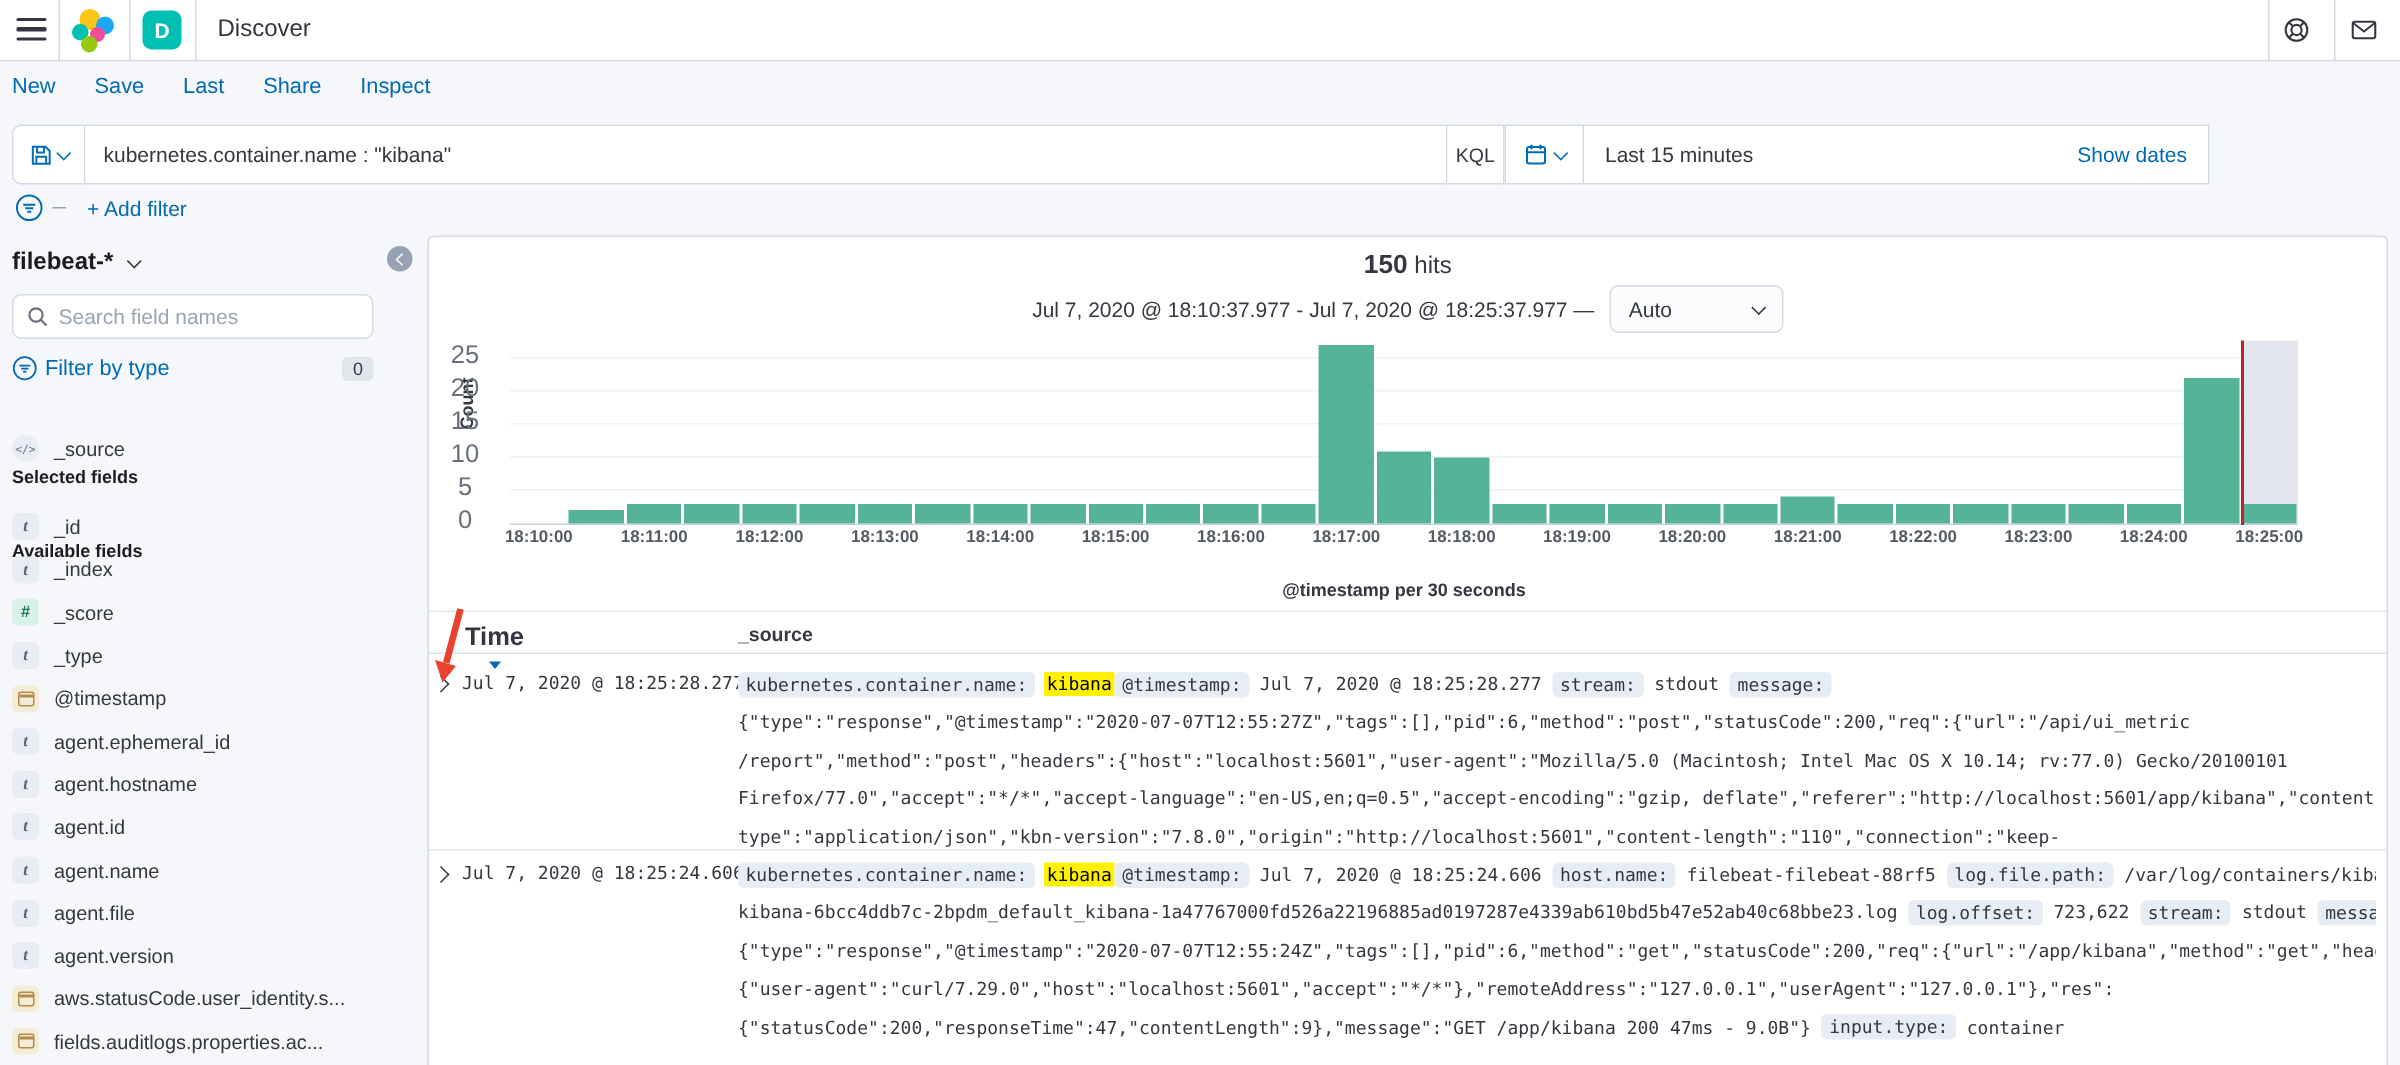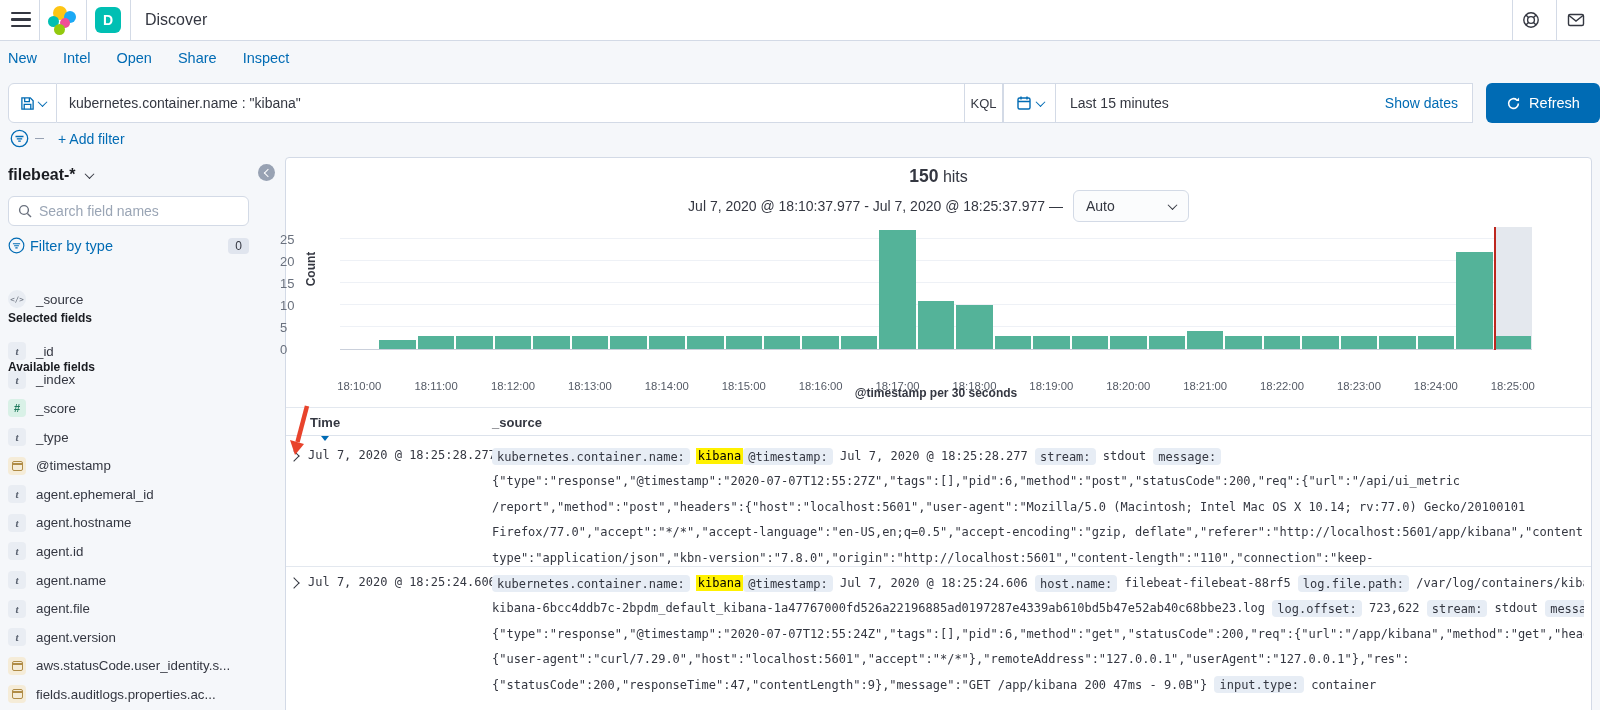--- a/index.html
+++ b/index.html
@@ -67,34 +67,34 @@
   .card { position:absolute; left:285px; top:157px; width:1307px; height:560px; background:#fff; border:1px solid #d3dae6; border-radius:4px; }
   .hitsline { position:absolute; left:285px; top:166px; width:1307px; text-align:center; font-size:16px; }
   .hitsline b { font-size:17.5px; }
   .rangeline { position:absolute; left:285px; top:190px; width:1307px; text-align:center; font-size:14px; color:#343741; display:flex; align-items:center; justify-content:center; gap:10px; }
   .intervalsel { width:116px; height:32px; border:1px solid #d3dae6; border-radius:6px; background:#fbfcfd; display:flex; align-items:center; padding:0 12px; font-size:14px; cursor:pointer; }
   .intervalsel .caret { margin-left:auto; }
 
   
   .ylab { position:absolute; left:281px; top:262px; width:60px; font-size:12px; font-weight:bold; color:#343741; transform:rotate(-90deg); transform-origin:center; text-align:center; }
   #yaxis { position:absolute; left:296px; top:227px; width:36px; height:123px; }
-  .ytick { position:absolute; right:16px; width:36px; text-align:left; font-size:13px; color:#69707d; padding-right:8px; }
+  .ytick { position:absolute; right:0; width:36px; text-align:center; font-size:17px; color:#69707d; padding-right:8px; }
   #plot { position:absolute; left:340px; top:227px; width:1192px; height:123px; border-bottom:1px solid #cad0db; display:flex; align-items:flex-end; }
   .gridline { position:absolute; left:0; right:0; height:1px; background:#eef1f6; }
   .slot { position:relative; flex:1; height:100%; display:flex; align-items:flex-end; justify-content:center; }
   .slot.shaded { background:#e4e8ee; }
   .bar { width:calc(100% - 2px); background:#54b399; }
   .timemarker { position:absolute; top:0; width:2px; height:123px; background:#bd271e; z-index:5; }
-  #xlabels { position:absolute; left:340px; top:380px; width:1192px; height:14px; }
+  #xlabels { position:absolute; left:340px; top:352px; width:1192px; height:14px;font-weight:bold; }
   .xtick { position:absolute; transform:translateX(-50%); font-size:11.3px; color:#555b66; white-space:nowrap; }
   .xlab { position:absolute; left:340px; top:386px; width:1192px; text-align:center; font-size:12px; font-weight:bold; color:#343741; }
 
   
   .thead { position:absolute; left:286px; top:407px; width:1305px; height:29px; border-top:1px solid #e3e8ef; border-bottom:1px solid #dde3ec; }
-  .th-time { position:absolute; left:24px; top:7px; font-size:13px; font-weight:bold; display:flex; align-items:center; gap:6px; cursor:pointer;flex-direction:column; }
+  .th-time { position:absolute; left:24px; top:7px; font-size:17px; font-weight:bold; display:flex; align-items:center; gap:6px; cursor:pointer;flex-direction:column; }
   .sortarrow { width:0; height:0; border-left:4.5px solid transparent; border-right:4.5px solid transparent; border-top:5.5px solid #006bb4; }
   .th-source { position:absolute; left:206px; top:7px; font-size:13px; font-weight:bold; }
   .doc-row { position:absolute; left:286px; width:1305px; }
   .expand { position:absolute; left:4px; top:8px; width:8px; height:8px; border-right:1.6px solid #343741; border-bottom:1.6px solid #343741; transform:rotate(-45deg); cursor:pointer; }
   .doc-time { position:absolute; left:22px; top:4px; font-family:"DejaVu Sans Mono",monospace; font-size:12px; color:#343741; white-space:nowrap; }
   .doc-src { position:absolute; left:206px; top:0; width:1092px; font-family:"DejaVu Sans Mono",monospace; font-size:12px; color:#343741; }
   .srcline { height:25.4px; line-height:25.4px; white-space:nowrap; overflow:hidden; }
   .fbadge { background:#e7edf5; border-radius:4px; padding:1.5px 5px; }
   mark.hl { background:#fff100; padding:1px 2px; }
   .rowdiv { position:absolute; left:286px; width:1305px; height:1px; background:#e3e8ef; }
@@ -144,22 +144,22 @@
     <div class="topicon" style="left:1566px">
       <svg width="20" height="20" viewBox="0 0 20 20" fill="none" stroke="#343741" stroke-width="1.4">
         <rect x="2.5" y="4.5" width="15" height="11" rx="1.5"></rect>
           <path d="M3 5.5l7 5.5 7-5.5"></path>
       </svg>
     </div>
   </div>
 
   <div class="navrow">
     <a>New</a>
-    <a>Intel</a>
-    <a>Open</a>
+    <a>Save</a>
+    <a>Last</a>
     <a>Share</a>
     <a>Inspect</a>
   </div>
 
   <div class="qbar" style="width:1592px">
     <div class="savebtn">
       <svg width="15" height="15" viewBox="0 0 16 16" fill="none" stroke="#006bb4" stroke-width="1.4">
         <path d="M2 2h9l3 3v9H2z"></path>
           <path d="M5 2v4h5V2M4.5 14V9h7v5"></path>
       </svg>
@@ -171,27 +171,20 @@
       <div class="dp-cal">
         <svg width="16" height="16" viewBox="0 0 16 16" fill="none" stroke="#006bb4" stroke-width="1.4">
           <rect x="2" y="3" width="12" height="11" rx="1.5"></rect>
             <path d="M2 6.5h12M5 1.5v3M11 1.5v3"></path>
         </svg>
         <span class="caret blue"></span>
       </div>
       <div class="dp-range">Last 15 minutes</div>
       <div class="dp-show">Show dates</div>
     </div>
-    <button class="refreshbtn">
-      <svg width="15" height="15" viewBox="0 0 16 16">
-        <path d="M13.2 8a5.2 5.2 0 1 1-1.7-3.85" stroke="#fff" stroke-width="1.7" fill="none"></path>
-        <path d="M13.9 1.6v3.6h-3.6z" fill="#fff"></path>
-      </svg>
-      <span>Refresh</span>
-    </button>
   </div>
 
   <div class="filterrow">
     <svg width="19" height="19" viewBox="0 0 19 19" fill="none">
       <circle cx="9.5" cy="9.5" r="8.2" stroke="#006bb4" stroke-width="1.3"></circle>
       <path d="M5.5 7.5h8M6.8 9.8h5.4M8.2 12.1h2.6" stroke="#006bb4" stroke-width="1.3"></path>
     </svg>
     <div class="filterdash"></div>
     <div class="addfilter">+ Add filter</div>
   </div>

